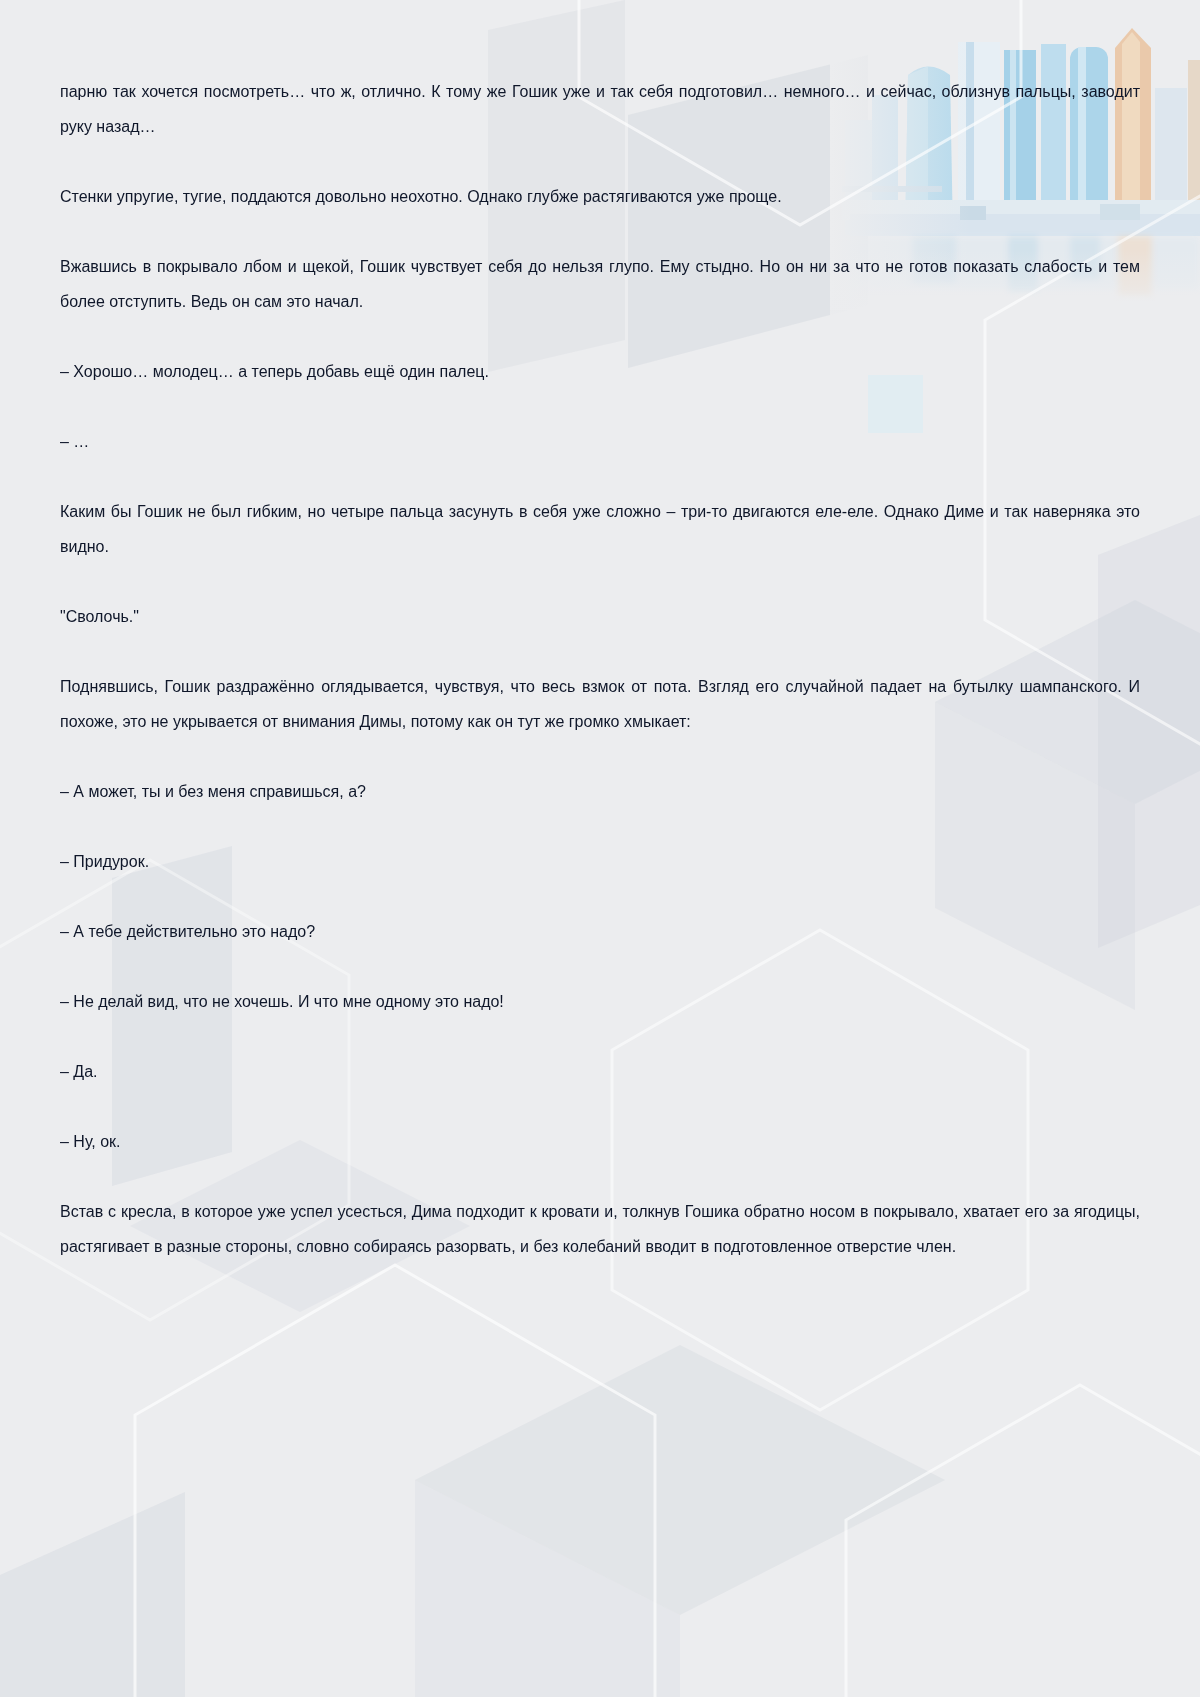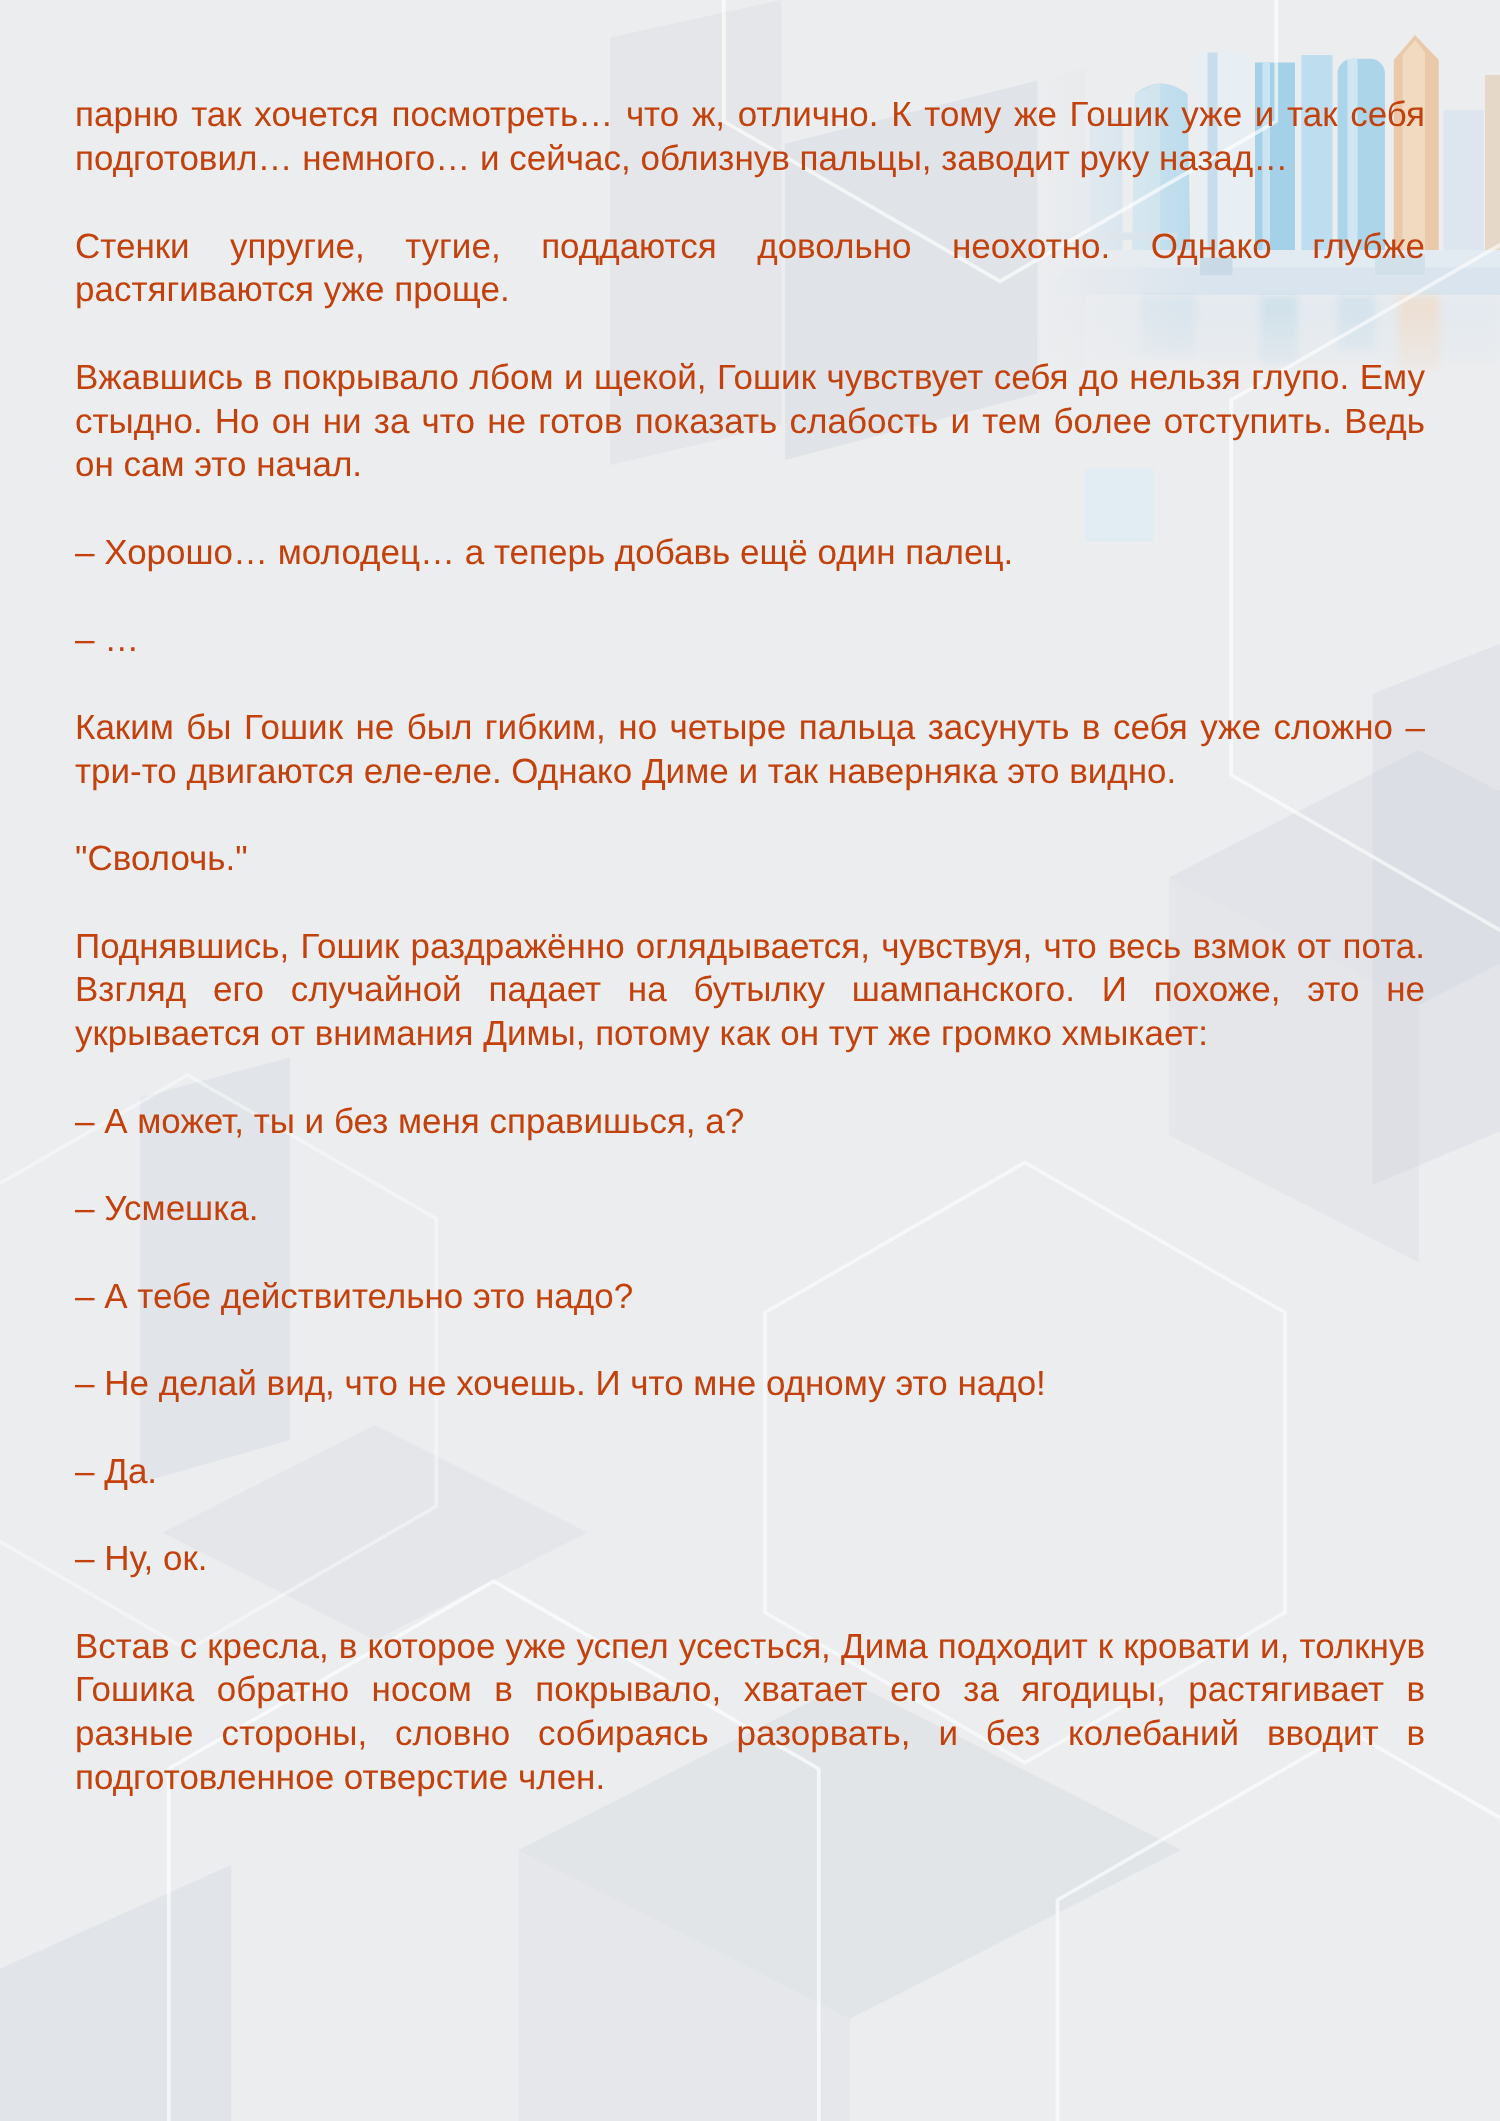--- a/index.html
+++ b/index.html
@@ -22,22 +22,22 @@
     width: 1200px;
     height: 1697px;
     display: block;
     pointer-events: none;
   }
   main.content {
     position: relative;
     z-index: 1;
     padding: 74px 44px 0 60px;
     width: 1080px;
-    color: #c2410c;
-    font-size: 28px;
+    color: #0f172a;
+    font-size: 16px;
     line-height: 35px;
     text-align: justify;
   }
   main.content p {
     margin: 0 0 35px 0;
   }
 </style>
 </head>
 <body>
 
@@ -117,20 +117,20 @@
   <main class="content">
       <p>парню так хочется посмотреть… что ж, отлично. К тому же Гошик уже и так себя подготовил… немного… и сейчас, облизнув пальцы, заводит руку назад…</p>
       <p>Стенки упругие, тугие, поддаются довольно неохотно. Однако глубже растягиваются уже проще.</p>
       <p>Вжавшись в покрывало лбом и щекой, Гошик чувствует себя до нельзя глупо. Ему стыдно. Но он ни за что не готов показать слабость и тем более отступить. Ведь он сам это начал.</p>
       <p>– Хорошо… молодец… а теперь добавь ещё один палец.</p>
       <p>– …</p>
       <p>Каким бы Гошик не был гибким, но четыре пальца засунуть в себя уже сложно – три-то двигаются еле-еле. Однако Диме и так наверняка это видно.</p>
       <p>"Сволочь."</p>
       <p>Поднявшись, Гошик раздражённо оглядывается, чувствуя, что весь взмок от пота. Взгляд его случайной падает на бутылку шампанского. И похоже, это не укрывается от внимания Димы, потому как он тут же громко хмыкает:</p>
       <p>– А может, ты и без меня справишься, а?</p>
-      <p>– Усмешка.</p>
+      <p>– Придурок.</p>
       <p>– А тебе действительно это надо?</p>
       <p>– Не делай вид, что не хочешь. И что мне одному это надо!</p>
       <p>– Да.</p>
       <p>– Ну, ок.</p>
       <p>Встав с кресла, в которое уже успел усесться, Дима подходит к кровати и, толкнув Гошика обратно носом в покрывало, хватает его за ягодицы, растягивает в разные стороны, словно собираясь разорвать, и без колебаний вводит в подготовленное отверстие член.</p>
     </main>
 </div>
 
 </body></html>

